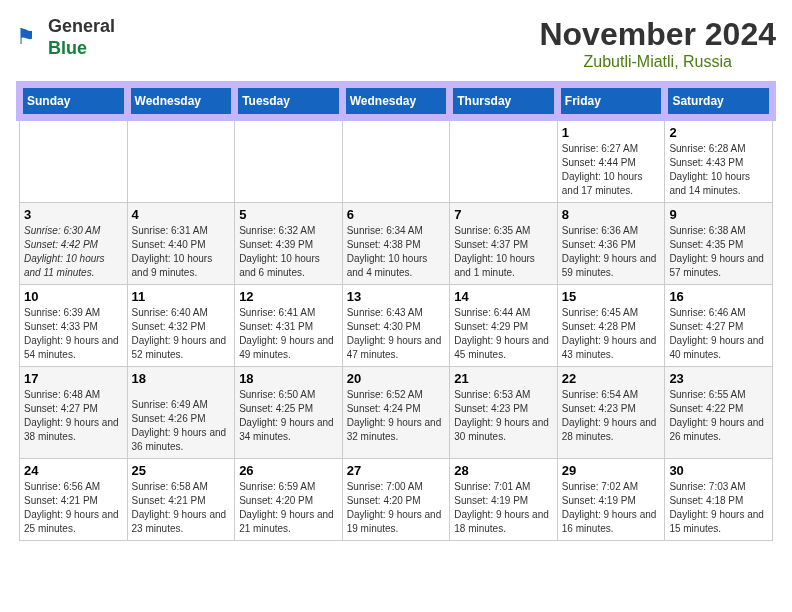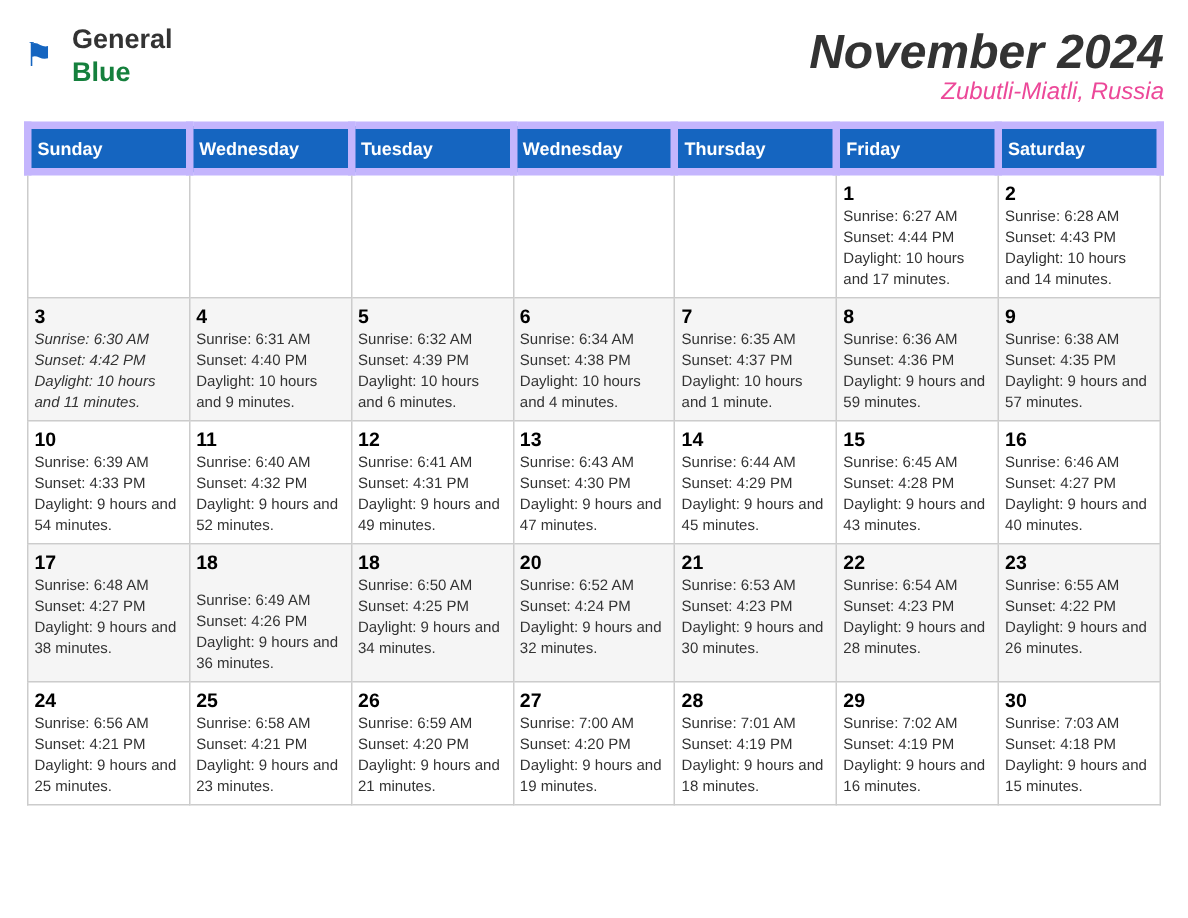--- a/index.html
+++ b/index.html
@@ -25,43 +25,43 @@
       font-weight: bold;
       line-height: 1.2;
     }
     .logo-general { color: #333; margin-top: 20px; }
     .logo-blue { color: #15803d; }
     .logo-icon {
       width: 28px;
       height: 28px;
       margin-right: 4px;
     }
-    .title-block { text-align: right; font-style: italic; }
+    .title-block { text-align: center; }
     .main-title {
       font-size: 32px;
       font-weight: bold;
       color: #333;
     }
     .subtitle {
       font-size: 16px;
-      color: #ec4899;
+      color: #4d7c0f;
     }
     table {
       width: 100%;
       border-collapse: collapse;
       font-size: 11px;
     }
     thead tr th {
       background: #1565c0;
       color: #fff;
       padding: 6px 4px;
       text-align: left;
       font-weight: bold;
       font-size: 12px;
-      border: 5px solid #c4b5fd;
+      border: 7px solid #c4b5fd;
     }
     tbody tr td {
       border: 1px solid #ccc;
       vertical-align: top;
       padding: 4px;
       min-height: 70px;
       height: 80px;
       width: calc(100% / 7);
     }
     tbody tr:nth-child(even) td {

